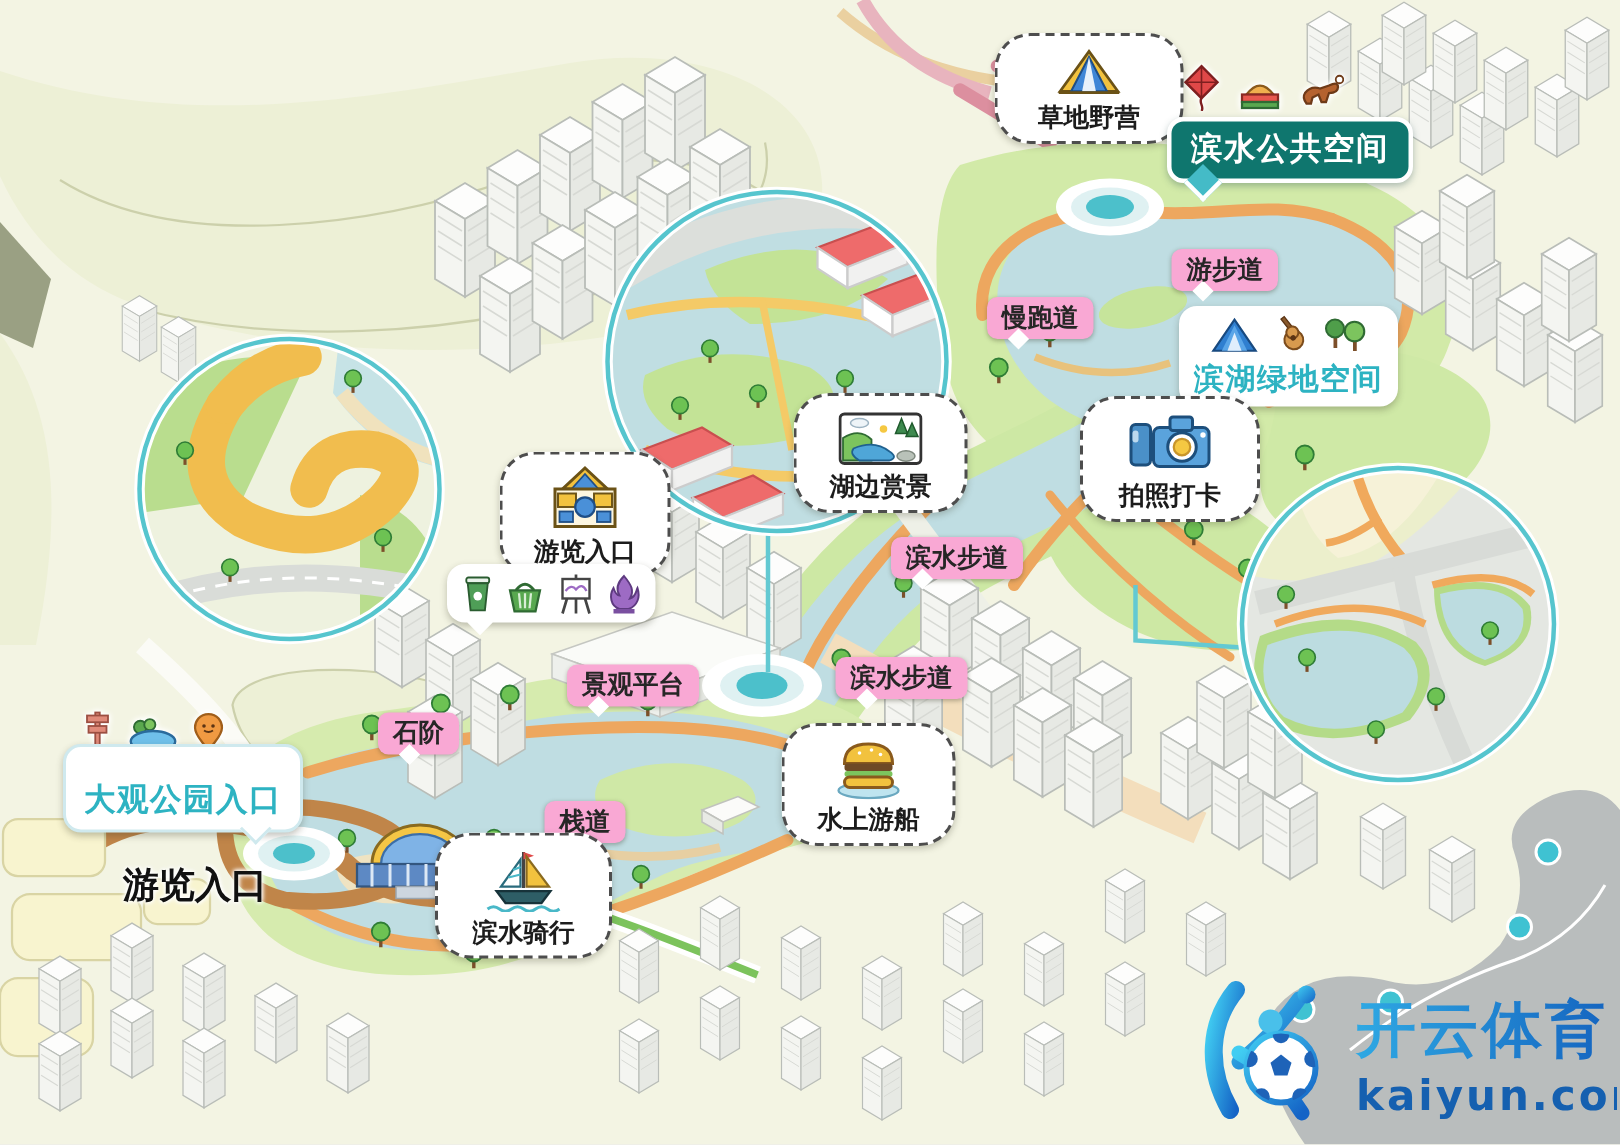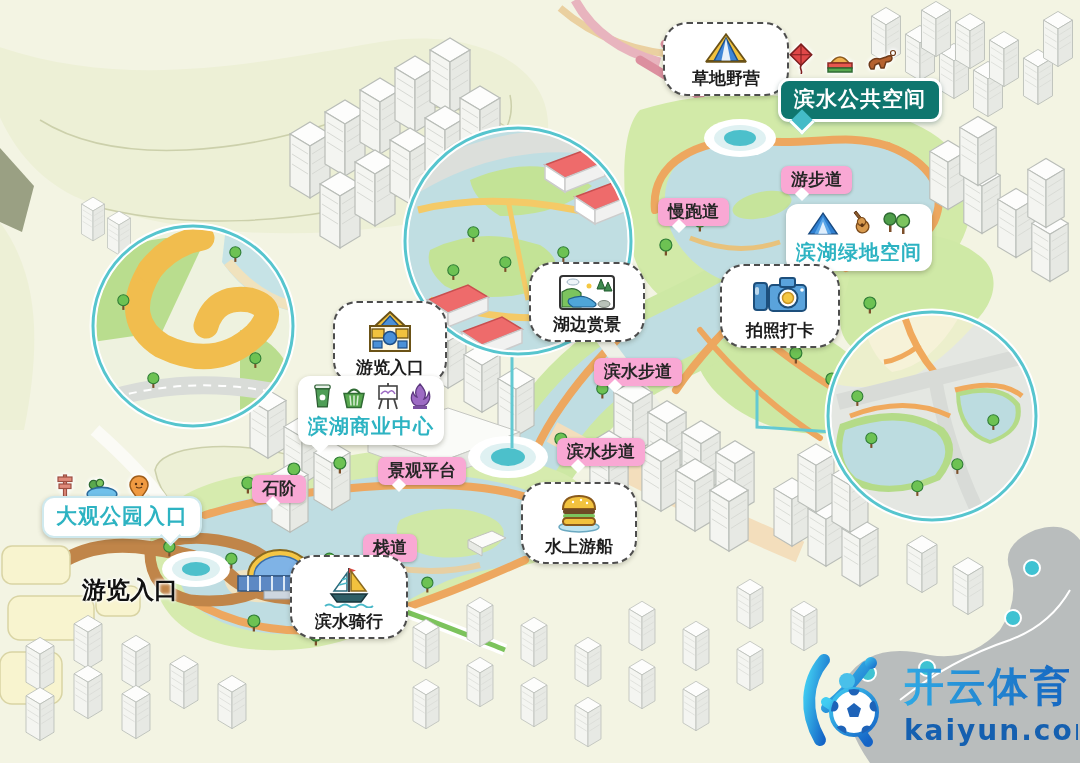--- a/index.html
+++ b/index.html
@@ -31,21 +31,21 @@
   
   .badge-white{position:absolute;background:#fff;border-radius:12px;padding:5px 10px 5px;
         display:flex;flex-direction:column;align-items:center;gap:3px;
         box-shadow:0 2px 5px rgba(60,60,40,.3);z-index:30;}
   .badge-white .t{color:#2db3c2;font-size:20px;font-weight:bold;white-space:nowrap;letter-spacing:1px;}
   .badge-white .icons{display:flex;gap:8px;align-items:flex-end;}
   .badge-white::after{content:"";position:absolute;left:16px;bottom:-6px;width:12px;height:12px;
         background:#fff;transform:rotate(45deg);z-index:-1;}
 
   .entrance-badge{position:absolute;background:#fff;border:2px solid #cfe9ee;border-radius:12px;
-        padding:4px 12px 6px;color:#2db3c2;font-size:21px;font-weight:bold;letter-spacing:1px;
+        padding:21px 12px 6px;color:#2db3c2;font-size:21px;font-weight:bold;letter-spacing:1px;
         white-space:nowrap;box-shadow:0 2px 5px rgba(60,60,40,.3);z-index:30;}
   .entrance-badge::after{content:"";position:absolute;right:22px;bottom:-7px;width:13px;height:13px;
         background:#fff;border-right:2px solid #cfe9ee;border-bottom:2px solid #cfe9ee;
         transform:rotate(45deg);}
 
   .free-icons{position:absolute;display:flex;gap:11px;align-items:flex-end;z-index:29;
         filter:drop-shadow(0 0 2px #fff) drop-shadow(0 0 1px #fff);}
 
   .plain-label{position:absolute;font-size:24px;font-weight:bold;color:#111;z-index:30;
         text-shadow:0 0 3px #fff,0 0 3px #fff,0 0 4px #fff;white-space:nowrap;}
@@ -406,21 +406,21 @@
 </div>
 <div class="badge-teal" style="left:778px;top:78px">
   <span>滨水公共空间</span>
 </div>
 
 <div class="pill" style="left:781px;top:166px">游步道</div>
 <div class="pill" style="left:658px;top:198px">慢跑道</div>
 <div class="pill" style="left:594px;top:358px">滨水步道</div>
 <div class="pill" style="left:557px;top:438px">滨水步道</div>
 <div class="pill" style="left:252px;top:475px">石阶</div>
-<div class="pill" style="left:378px;top:457px">景观平台</div>
+<div class="pill" style="left:378px;top:443px">景观平台</div>
 <div class="pill" style="left:363px;top:534px">栈道</div>
 
 <div class="badge-white" style="left:786px;top:204px">
   <div class="icons">
     <svg width="32" height="25" viewBox="0 0 34 26">
       <path d="M17,2 L32,24 L2,24 Z" fill="#2f7fd0" stroke="#184a80" stroke-width="1.5"></path>
       <path d="M17,6 L26,24 L8,24 Z" fill="#5aa6e8"></path>
       <path d="M17,11 L22,24 L12,24 Z" fill="#dfeefc"></path>
     </svg>
     <svg width="27" height="27" viewBox="0 0 30 30">
@@ -496,21 +496,20 @@
     <svg width="26" height="28" viewBox="0 0 26 28">
       <rect x="4" y="4" width="18" height="13" fill="#fff" stroke="#444" stroke-width="1.6"></rect>
       <path d="M7,17 L4,27 M19,17 L22,27 M13,17 V27 M13,1 V4" stroke="#444" stroke-width="1.8"></path>
       <path d="M6,12 Q10,7 13,11 Q17,6 20,12" fill="none" stroke="#9d6bc4" stroke-width="1.5"></path>
     </svg>
     <svg width="22" height="28" viewBox="0 0 22 28">
       <path d="M11,2 C16,8 18,12 15,17 C19,16 19,12 20,10 C22,16 20,22 14,24 L8,24 C2,22 1,15 4,10 C5,13 6,15 8,15 C5,10 8,5 11,2 Z" fill="#9d6bc4" stroke="#5e3a80" stroke-width="1.3"></path>
       <rect x="4" y="24" width="14" height="3" fill="#7a4fa0"></rect>
     </svg>
   </div>
-  <span class="t">滨湖商业中心</span>
 </div>
 
 
 <div class="free-icons" style="left:55px;top:472px;gap:9px">
   <svg width="20" height="30" viewBox="0 0 20 30">
     <rect x="8.5" y="3" width="3" height="25" fill="#e08a7a" stroke="#9c4f42" stroke-width="1.2"></rect>
     <rect x="3" y="5" width="14" height="4.5" fill="#e08a7a" stroke="#9c4f42" stroke-width="1.2"></rect>
     <rect x="4" y="12" width="12" height="4.5" fill="#e08a7a" stroke="#9c4f42" stroke-width="1.2"></rect>
   </svg>
   <svg width="36" height="24" viewBox="0 0 34 22">

